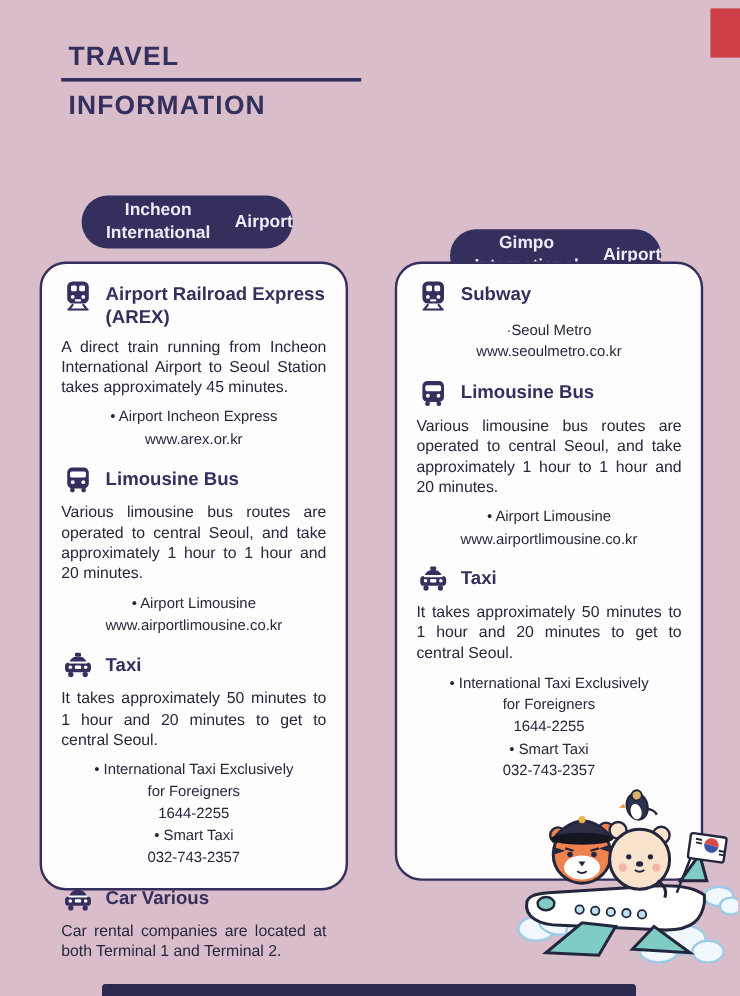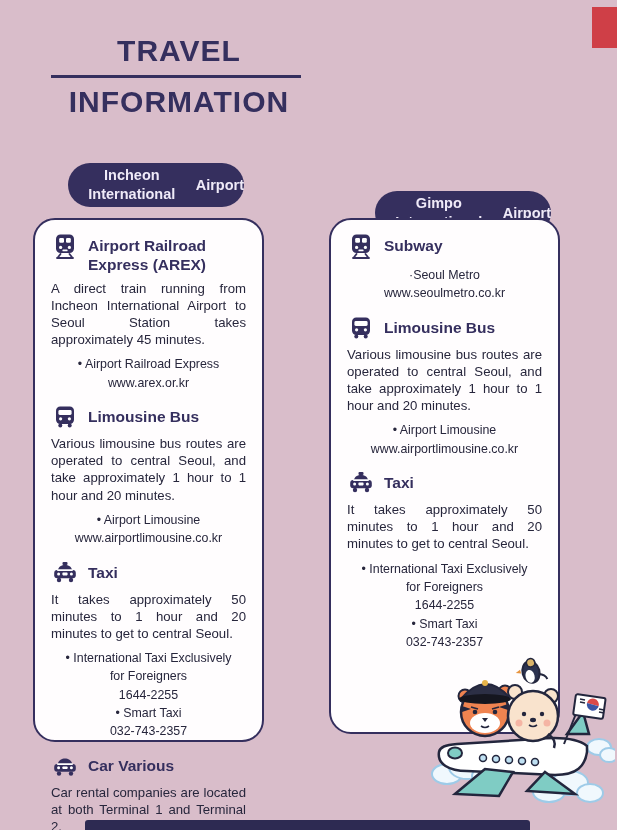--- a/index.html
+++ b/index.html
@@ -8,29 +8,29 @@
   }
   *{margin:0;padding:0;box-sizing:border-box;}
   html,body{width:617px;height:830px;}
   body{font-family:"Liberation Sans","DejaVu Sans",sans-serif;background:var(--bg);}
   .canvas{position:relative;width:617px;height:830px;background:var(--bg);overflow:hidden;}
 
   .accent-red{position:absolute;left:592px;top:7px;width:25px;height:41px;background:var(--red);}
   .footer-bar{position:absolute;left:85px;top:820px;width:445px;height:10px;background:var(--footer);border-radius:3px 3px 0 0;}
 
   .title-block{position:absolute;left:57px;top:34px;color:var(--navy);}
-  .title-line{font-size:30px;font-weight:700;letter-spacing:1px;line-height:1.15;text-align:center;}
+  .title-line{font-size:22px;font-weight:700;letter-spacing:1px;line-height:1.15;}
   .title-underline{width:250px;height:3px;background:var(--navy);margin:6px 0 7px -6px;}
 
   .pill{position:absolute;top:163px;width:176px;height:44px;background:var(--navy);
         border-radius:22px;display:flex;flex-direction:row;align-items:center;justify-content:center;
         color:var(--pill-text);font-size:14.5px;font-weight:700;line-height:1.3;text-align:center;}
   .pill.left{left:68px;} .pill.right{left:375px;margin-top:28px;}
 
-  .card{position:absolute;top:218px;width:231px;background:var(--card);
+  .card{position:absolute;top:218px;width:257px;background:var(--card);
         border:2.5px solid var(--navy);border-radius:22px;padding:13px 16px 10px 16px;}
   .card.left{left:33px;height:524px;}
   .card.right{left:329px;height:516px;}
 
   .section{margin-bottom:13px;}
   .sec-head{display:flex;align-items:flex-start;gap:10px;margin-bottom:5px;}
   .icon{flex:0 0 27px;width:27px;height:26px;display:inline-flex;align-items:center;justify-content:center;}
   .icon svg{width:26px;height:26px;display:block;}
   .sec-title{font-size:15.5px;font-weight:700;color:var(--navy);line-height:1.25;padding-top:3px;}
   .sec-body{font-size:13.2px;color:var(--ink);line-height:1.3;text-align:justify;}
@@ -73,21 +73,21 @@
               <circle cx="7.6" cy="14.4" r="1.6" fill="#fff"></circle>
               <circle cx="16.4" cy="14.4" r="1.6" fill="#fff"></circle>
               <rect x="9.4" y="16.4" width="5.2" height="1.9" rx="0.9" fill="#fff"></rect>
               <path d="M7.5 21 L5 24.3 M16.5 21 L19 24.3" stroke="#352f5e" stroke-width="1.8" stroke-linecap="round"></path>
               <path d="M4 25 H20" stroke="#352f5e" stroke-width="1.8" stroke-linecap="round"></path>
             </svg>
           </span>
           <h3 class="sec-title">Airport Railroad Express (AREX)</h3>
         </div>
         <p class="sec-body">A direct train running from Incheon International Airport to Seoul Station takes approximately 45 minutes.</p>
-        <div class="note first">• Airport Railroad Express</div>
+        <div class="note first">• Airport Incheon Express</div>
         <div class="note">www.arex.or.kr</div>
       </div>
       <div class="section">
         <div class="sec-head">
           <span class="icon">
             <svg viewBox="0 0 24 26">
               <rect x="3" y="2.5" width="18" height="17.5" rx="4.2" fill="#352f5e"></rect>
               <rect x="5.4" y="6" width="13.2" height="5" rx="1.4" fill="#fff"></rect>
               <circle cx="7.6" cy="14.8" r="1.6" fill="#fff"></circle>
               <circle cx="16.4" cy="14.8" r="1.6" fill="#fff"></circle>

